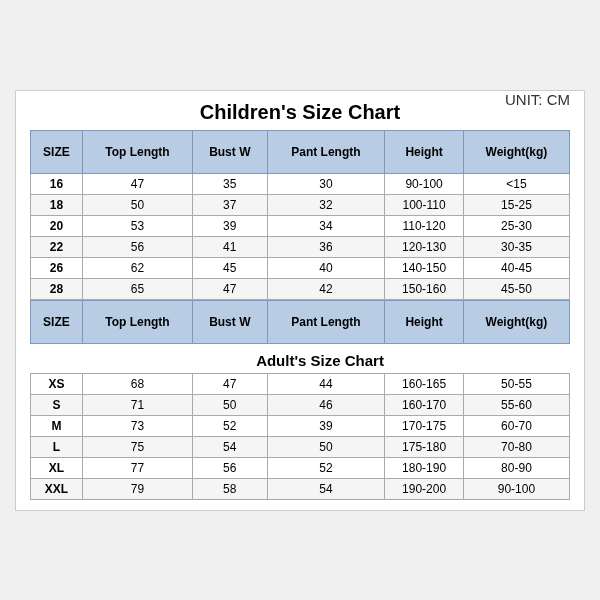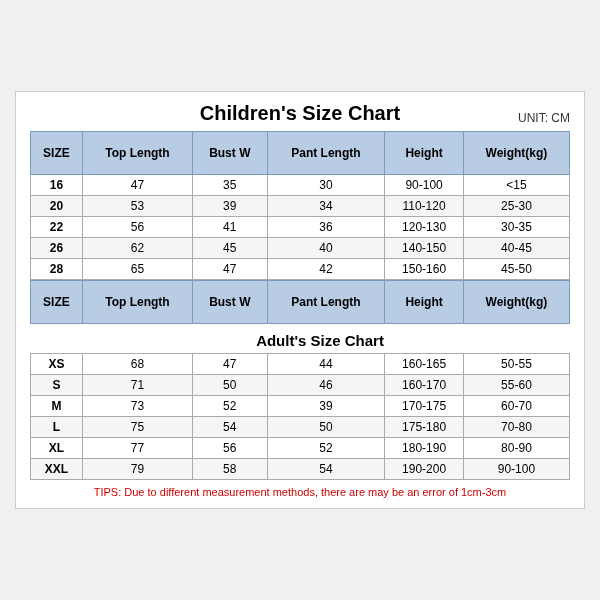--- a/index.html
+++ b/index.html
@@ -24,24 +24,24 @@
       align-items: baseline;
       margin-bottom: 6px;
       position: relative;
     }
     .main-title {
       font-size: 20px;
       font-weight: bold;
       text-align: center;
     }
     .unit-label {
-      font-size: 12px;
+      font-size: 15px;
       position: absolute;
       right: 0;
-      bottom: 0;
+      bottom: 16px;
       color: #333;
     }
     table {
       width: 100%;
       border-collapse: collapse;
       font-size: 12px;
     }
     th {
       background: #b8cce4;
       border: 1px solid #7a9bbf;
@@ -103,20 +103,28 @@
       </tr>
     </thead>
     <tbody id="children-tbody">
     <tr>
           <td class="size-col">16</td>
           <td>47</td>
           <td>35</td>
           <td>30</td>
           <td>90-100</td>
           <td>&lt;15</td>
+        </tr>
+        <tr>
+          <td class="size-col">18</td>
+          <td>50</td>
+          <td>37</td>
+          <td>32</td>
+          <td>100-110</td>
+          <td>15-25</td>
         </tr>
         <tr>
           <td class="size-col">20</td>
           <td>53</td>
           <td>39</td>
           <td>34</td>
           <td>110-120</td>
           <td>25-30</td>
         </tr>
         <tr>
@@ -209,16 +217,13 @@
           <td class="size-col">XXL</td>
           <td>79</td>
           <td>58</td>
           <td>54</td>
           <td>190-200</td>
           <td>90-100</td>
         </tr>
       </tbody>
   </table>
 
-  <div class="tips-row">
-    <span>TIPS: Due to different measurement methods, there are may be an error of 1cm-3cm</span>
-  </div>
 </div>
 
 </body></html>

